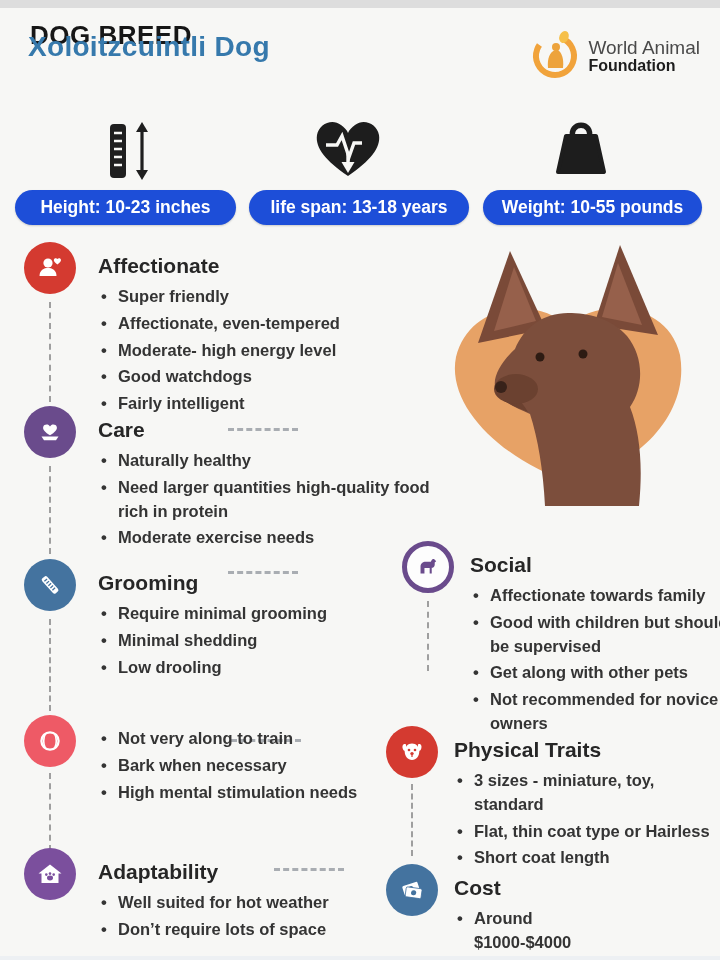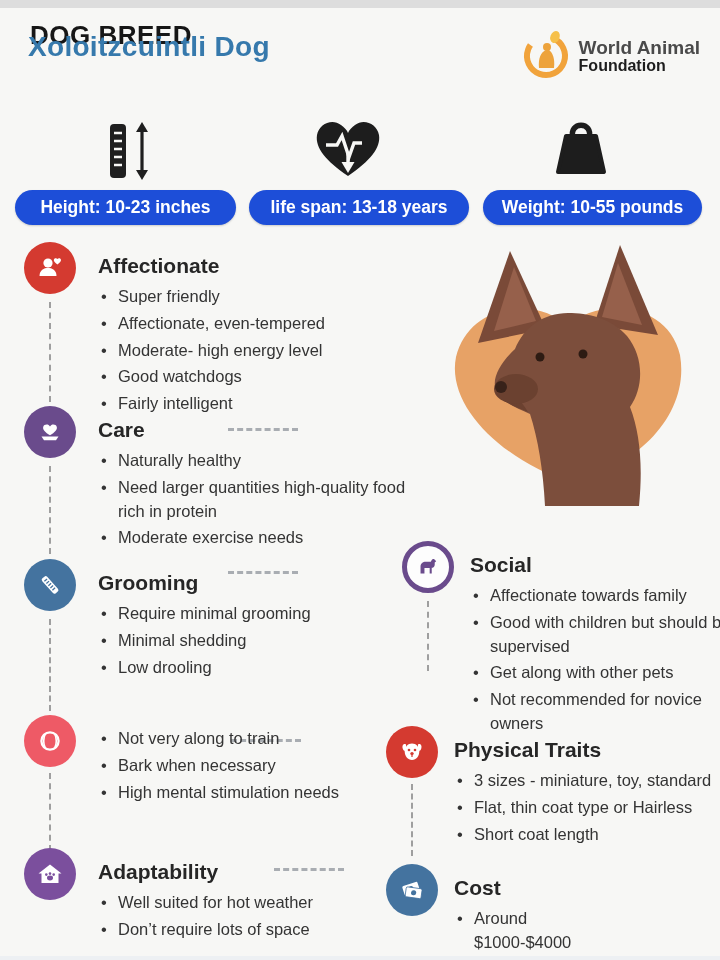--- a/index.html
+++ b/index.html
@@ -8,21 +8,21 @@
     background:#f7f7f5;overflow:hidden;
     font-family:"Liberation Sans",sans-serif;
   }
   
   .kicker{position:absolute;left:30px;top:12px;font-size:26px;font-weight:800;
     color:#161616;letter-spacing:.5px;}
   .main-title{position:absolute;left:28px;top:23px;font-size:28px;font-weight:800;
     color:#3679ac;letter-spacing:.3px;}
   .logo{position:absolute;right:20px;top:20px;display:flex;align-items:center;gap:7px;}
   .logo-text{line-height:1.05;}
-  .logo-line1{font-size:19px;color:#4a4a4a;font-weight:700;}
+  .logo-line1{font-size:19px;color:#4a4a4a;font-weight:400;}
   .logo-line2{font-size:16px;color:#1d1d1d;font-weight:800;}
   
   .stat-icon{position:absolute;}
   .si-1{left:100px;top:112px;}
   .si-2{left:312px;top:108px;}
   .si-3{left:552px;top:108px;}
   .badge{position:absolute;top:182px;height:35px;border-radius:18px;background:#1d4ed8;
     color:#fff;font-weight:700;font-size:17.5px;display:flex;align-items:center;
     justify-content:center;box-shadow:0 1px 2px rgba(0,0,0,.18);}
   .b-1{left:15px;width:221px;}
@@ -39,21 +39,21 @@
   .circ-blue{background:#44739f;}
   .circ-pink{background:#ee5a66;}
   .circ-purple2{background:#7b4f9d;}
   .circ-ring{background:#fdfdfd;border:5px solid #6a4b8c;}
   .sec .body{position:absolute;top:12px;}
   .left-col .body{left:74px;width:334px;}
   .right-col .body{left:68px;width:262px;}
   .sec h3{margin:0 0 7px 0;font-size:21px;font-weight:800;color:#262626;}
   .bullets{margin:0;padding:0;list-style:none;}
   .bullets li{position:relative;padding-left:20px;font-size:16.5px;line-height:1.44;
-    color:#343434;font-weight:400;margin-bottom:3px;}
+    color:#343434;font-weight:700;margin-bottom:3px;}
   .bullets li::before{content:"\2022";position:absolute;left:3px;top:0;color:#343434;}
   .connector{position:absolute;left:25px;border-left:2px dashed #9f9f9f;width:0;}
   .cn-t{top:60px;height:100px;}
   .cn-c{top:60px;height:88px;}
   .cn-g{top:60px;height:92px;}
   .cn-tr{top:58px;height:78px;}
   .cn-s{top:60px;height:70px;}
   .cn-p{top:58px;height:72px;}
   .sec-temperament{left:24px;top:234px;}
   .sec-care{left:24px;top:398px;}

